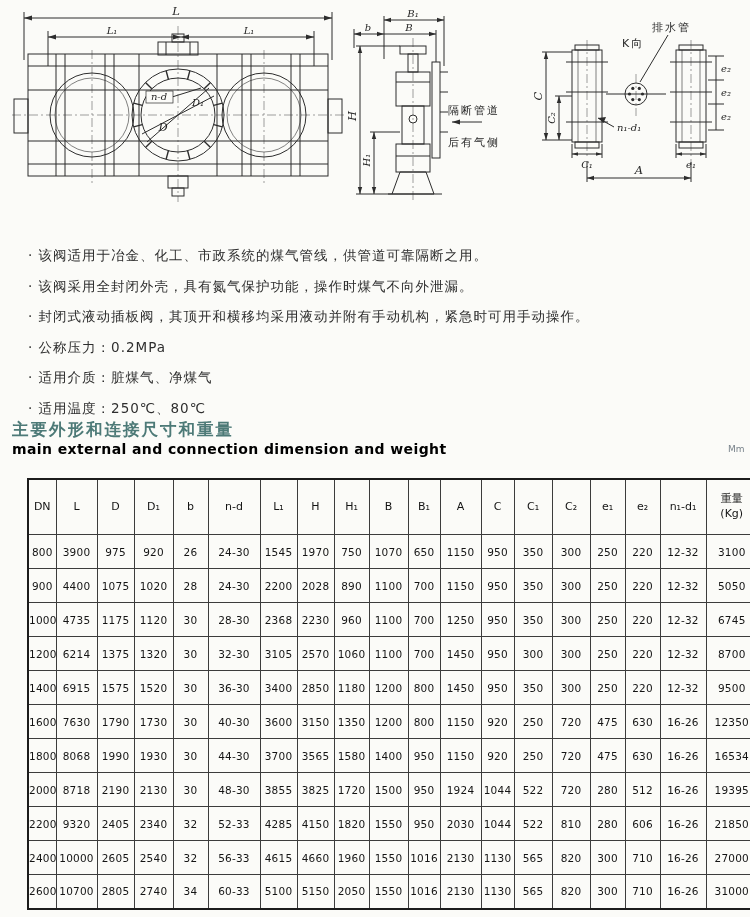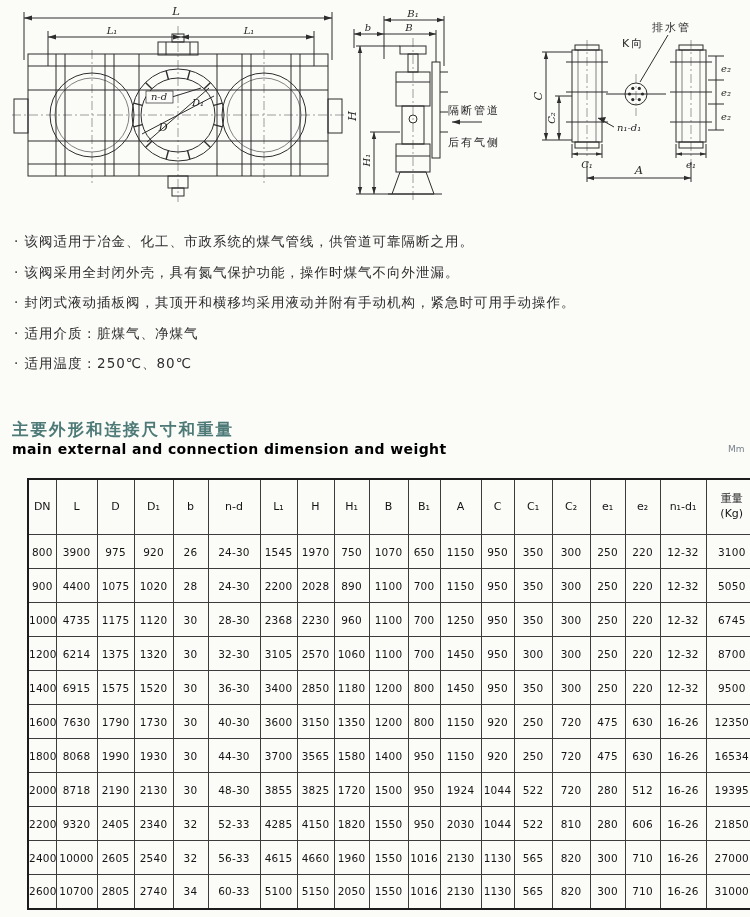--- a/index.html
+++ b/index.html
@@ -17,21 +17,21 @@
   .dimlbl{font-family:"DejaVu Serif", serif;font-style:italic;font-size:10px;}
   .dimlbl-lg{font-family:"DejaVu Serif", serif;font-style:italic;font-size:11.5px;}
   .cjk{font-family:"DejaVu Sans", sans-serif;font-size:11px;letter-spacing:2px;}
   .ln{stroke:#2d2d2d;stroke-width:1;fill:none;}
   .thin{stroke:#2d2d2d;stroke-width:0.6;fill:none;}
   .cl{stroke:#777;stroke-width:0.7;fill:none;stroke-dasharray:9 3 2 3;}
   .ah{fill:#2d2d2d;stroke:none;}
 
   ul.bullets{
     position:absolute;left:12px;top:232px;width:640px;
-    list-style:none;margin:2px;padding:0;
+    list-style:none;margin:16px;padding:0;
   }
   ul.bullets li{
     font-size:13.5px;line-height:14px;margin:0 0 16.5px 0;
     color:#2e2e2e;letter-spacing:1px;
   }
   .section-title{position:absolute;left:12px;top:419px;}
   .title-zh{font-size:16.5px;font-weight:bold;letter-spacing:2px;color:#4d7a77;}
   .title-en{font-size:14px;font-weight:bold;letter-spacing:0.4px;color:#000000;margin-top:0;}
   .unit-label{position:absolute;left:705px;top:444px;font-size:9px;color:#78828a;padding-left:23px;}
 
@@ -266,20 +266,21 @@
     <text class="dimlbl" x="193" y="92" font-size="9">e₂</text>
     <text class="dimlbl" x="193" y="116" font-size="9">e₂</text>
     <text class="dimlbl" text-anchor="middle" x="163" y="164">e₁</text>
     <text class="dimlbl-lg" text-anchor="middle" x="111" y="170">A</text>
   </svg>
 
   <ul class="bullets" id="bullets">
       <li>· 该阀适用于冶金、化工、市政系统的煤气管线，供管道可靠隔断之用。</li>
       <li>· 该阀采用全封闭外壳，具有氮气保护功能，操作时煤气不向外泄漏。</li>
       <li>· 封闭式液动插板阀，其顶开和横移均采用液动并附有手动机构，紧急时可用手动操作。</li>
+      <li>· 公称压力：0.2MPa</li>
       <li>· 适用介质：脏煤气、净煤气</li>
       <li>· 适用温度：250℃、80℃</li>
     </ul>
 
   <div class="section-title">
     <div class="title-zh">主要外形和连接尺寸和重量</div>
     <div class="title-en">main external and connection dimension and weight</div>
   </div>
   <div class="unit-label">Mm</div>
 

